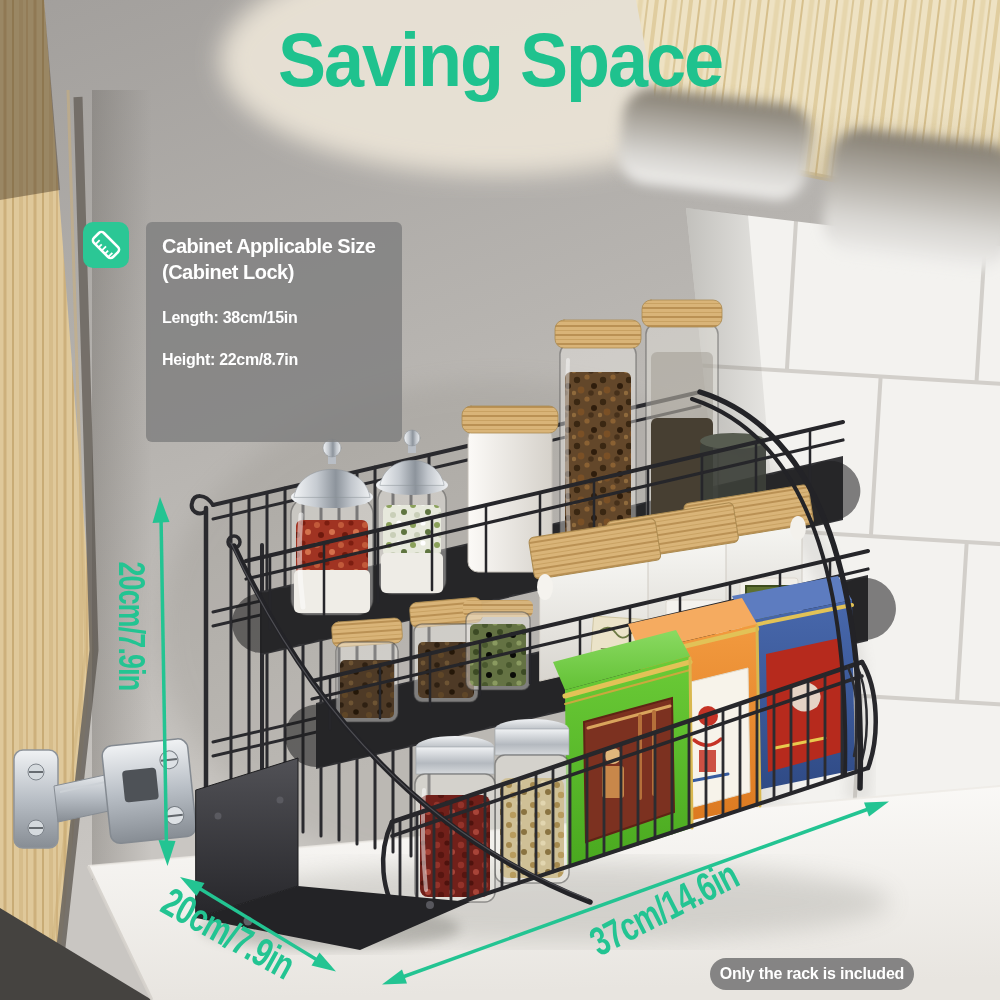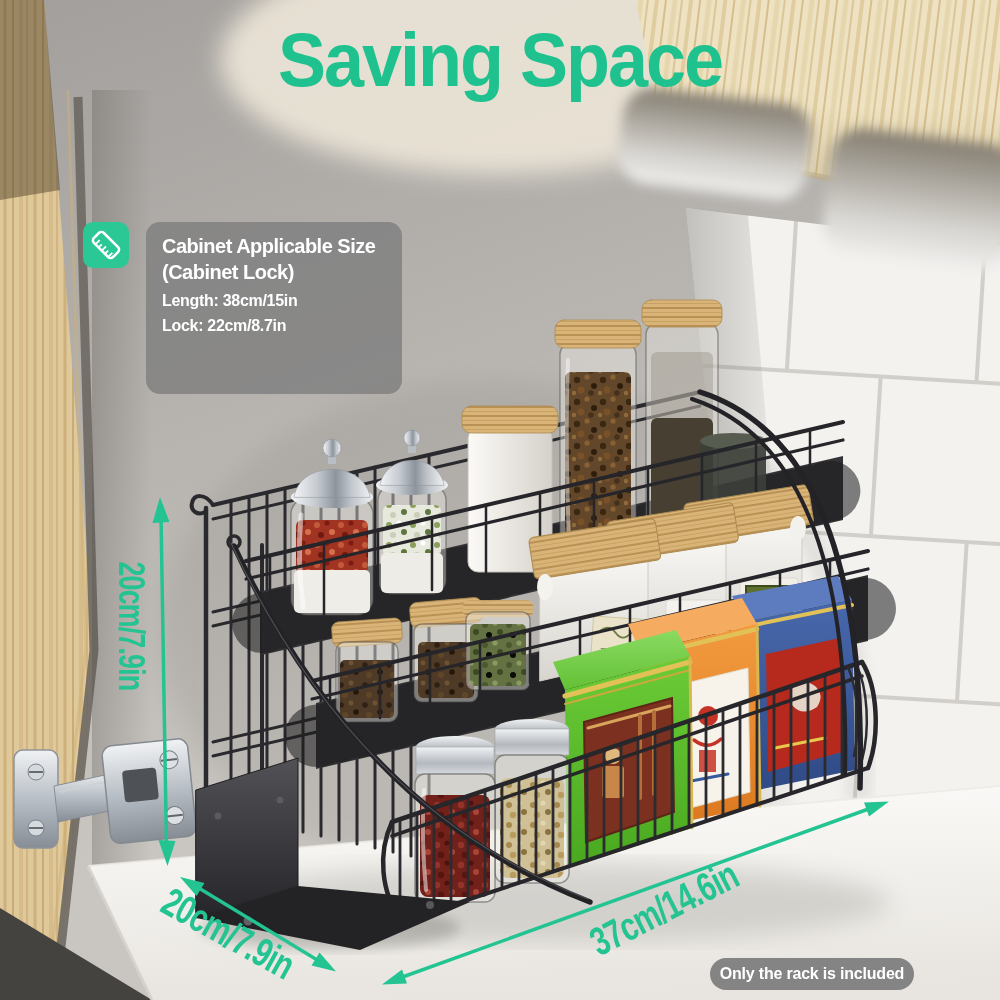--- a/index.html
+++ b/index.html
@@ -4,24 +4,24 @@
 <style>
   html,body{margin:0;padding:0;background:#ddd;}
   .stage{position:relative;width:1000px;height:1000px;overflow:hidden;
          font-family:"Liberation Sans", sans-serif;background:#14532d;}
   .scene{position:absolute;left:0;top:0;width:1000px;height:1000px;}
   .headline{position:absolute;left:180px;top:18px;width:640px;text-align:center;
     font-size:72px;font-weight:bold;letter-spacing:-2px;color:#1fc28e;
     transform:scaleY(1.06);white-space:nowrap;}
   .ruler-badge{position:absolute;left:83px;top:222px;width:46px;height:46px;border-radius:10px;
     background:#2bc795;display:flex;align-items:center;justify-content:center;}
-  .panel{position:absolute;left:146px;top:222px;width:256px;height:172px;border-radius:14px;
+  .panel{position:absolute;left:146px;top:222px;width:256px;height:220px;border-radius:6px;
     background:rgba(127,127,127,0.82);color:#fff;padding:12px 16px;box-sizing:border-box;}
   .panel .head{font-size:20px;font-weight:bold;line-height:1.28;letter-spacing:-0.5px;}
-  .panel .spec{font-size:16px;font-weight:bold;margin-top:7px;letter-spacing:-0.3px;}
+  .panel .spec{font-size:16px;font-weight:bold;margin-top:24px;letter-spacing:-0.3px;}
   .dim-label{position:absolute;color:#23c492;font-weight:bold;white-space:nowrap;
     text-align:center;}
   .dim-v{left:56px;top:596px;width:150px;font-size:36px;
     transform:rotate(90deg) scaleX(0.74);letter-spacing:-1px;}
   .dim-d{left:118px;top:911px;width:220px;font-size:40px;
     transform:rotate(29deg) scaleX(0.74);letter-spacing:-1px;}
   .dim-w{left:534px;top:886px;width:260px;font-size:40px;
     transform:rotate(-27deg) scaleX(0.74);letter-spacing:-1px;}
   .badge{position:absolute;left:710px;top:958px;width:204px;height:32px;border-radius:16px;
     background:rgba(118,118,118,0.88);color:#fff;font-size:16px;font-weight:bold;
@@ -436,21 +436,21 @@
         <rect x="16" y="9.5" width="14" height="27" rx="3.5" fill="none" stroke="#ffffff" stroke-width="2.6"></rect>
         <path d="M16,15 h6 M16,19.5 h4.5 M16,24 h6 M16,28.5 h4.5 M16,33 h6" stroke="#ffffff" stroke-width="1.8"></path>
       </g>
     </svg>
   </div>
 
   <div class="panel">
     <div class="head">Cabinet Applicable Size</div>
     <div class="head">(Cabinet Lock)</div>
     <div class="spec">Length: 38cm/15in</div>
-    <div class="spec">Lock: 22cm/8.7in</div>
+    <div class="spec">Height: 22cm/8.7in</div>
   </div>
 
   <div class="dim-label dim-v">20cm/7.9in</div>
   <div class="dim-label dim-d">20cm/7.9in</div>
   <div class="dim-label dim-w">37cm/14.6in</div>
 
   <div class="badge">Only the rack is included</div>
 
 </div>
 

